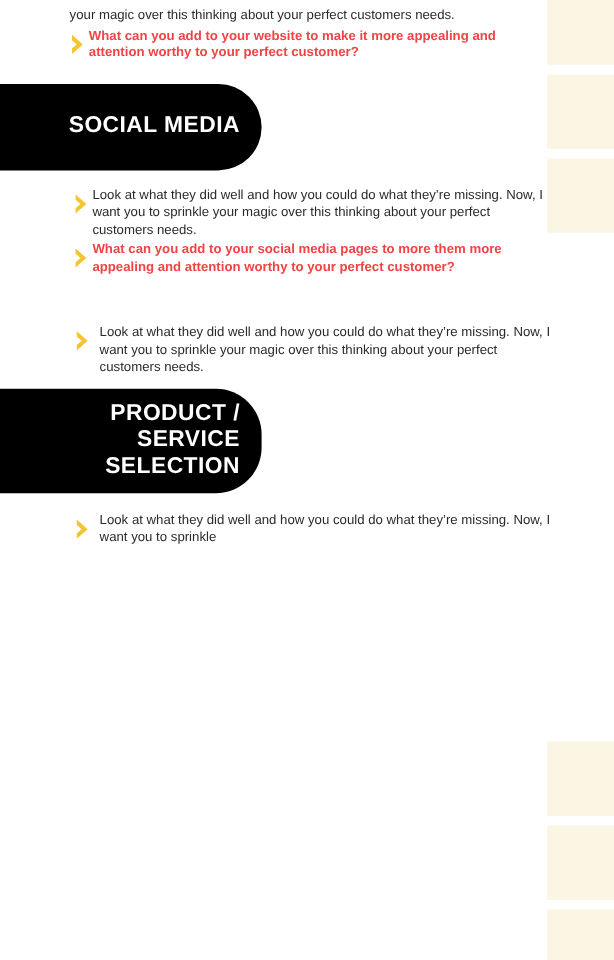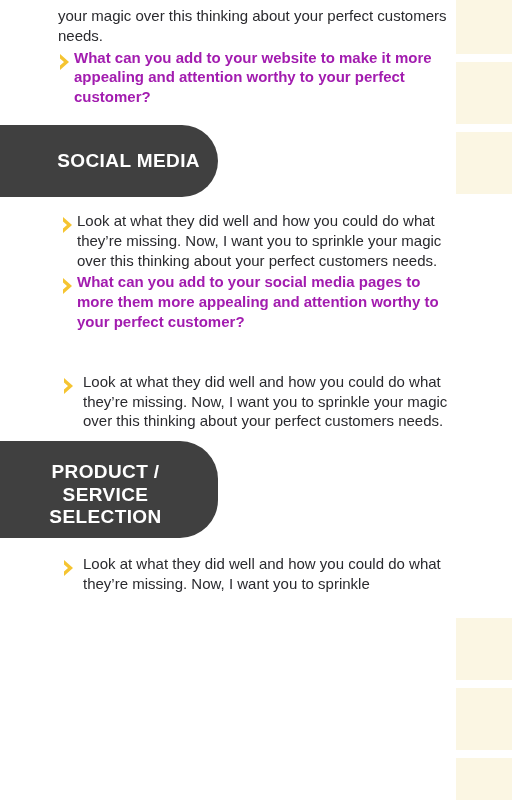--- a/index.html
+++ b/index.html
@@ -45,41 +45,40 @@
   
   .page {
     position: relative;
     z-index: 2;
     width: 512px;
     height: 800px;
   }
 
   
   .banner {
-    background: #404040;
+    background: #000000;
     border-top-right-radius: 38px;
     border-bottom-right-radius: 38px;
     color: #ffffff;
     display: flex;
     align-items: center;
     width: 218px;
     padding: 10px 18px 10px 11px;
     min-height: 72px;
   }
   .banner-label {
     font-size: 19px;
     font-weight: bold;
     letter-spacing: 0.4px;
     line-height: 1.18;
     width: 100%;
     text-align: right;
   }
   .banner--wrap .banner-label {
-    text-align: center;
-    margin-top: 10px;
+    text-align: right;
   }
 
   
   .bullets {
     padding-right: 52px;
   }
   .bullet {
     display: flex;
     align-items: flex-start;
     margin-bottom: 2px;
@@ -88,28 +87,28 @@
     flex: 0 0 auto;
     width: 14px;
     height: 20px;
     margin-top: 4px;
     margin-right: 2px;
     color: #F5C431;
   }
   .chev svg { display: block; width: 14px; height: 20px; }
 
   .btext {
-    font-size: 15px;
+    font-size: 11px;
     line-height: 1.32;
     color: #2A2A2E;
     font-weight: normal;
   }
   .bullet--bold .btext {
     font-weight: bold;
-    color: #a21caf;
+    color: #ef4444;
   }
 
   
   .indent-a { padding-left: 58px; }
   .indent-a .btext { margin-left: 0px; }
 
   .indent-b { padding-left: 61px; }
   .indent-b .btext { margin-left: 0px; }
 
   .indent-c { padding-left: 62px; }

